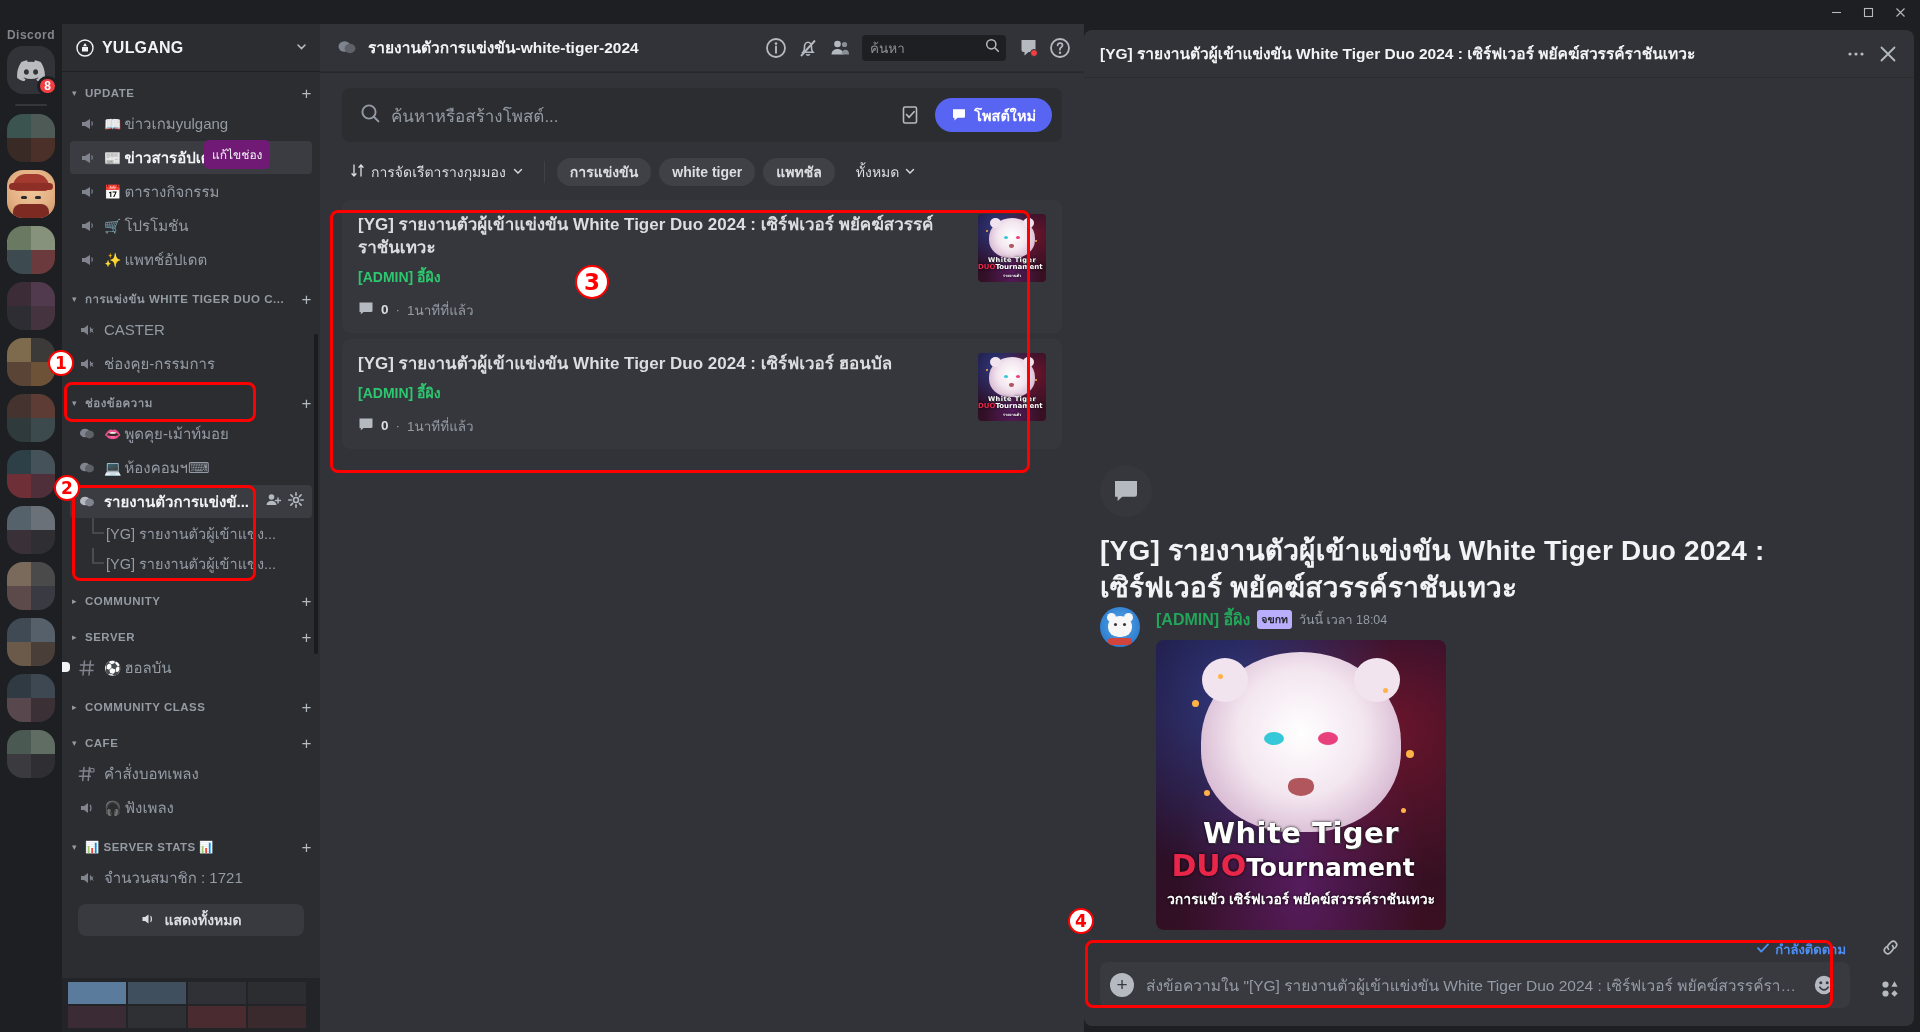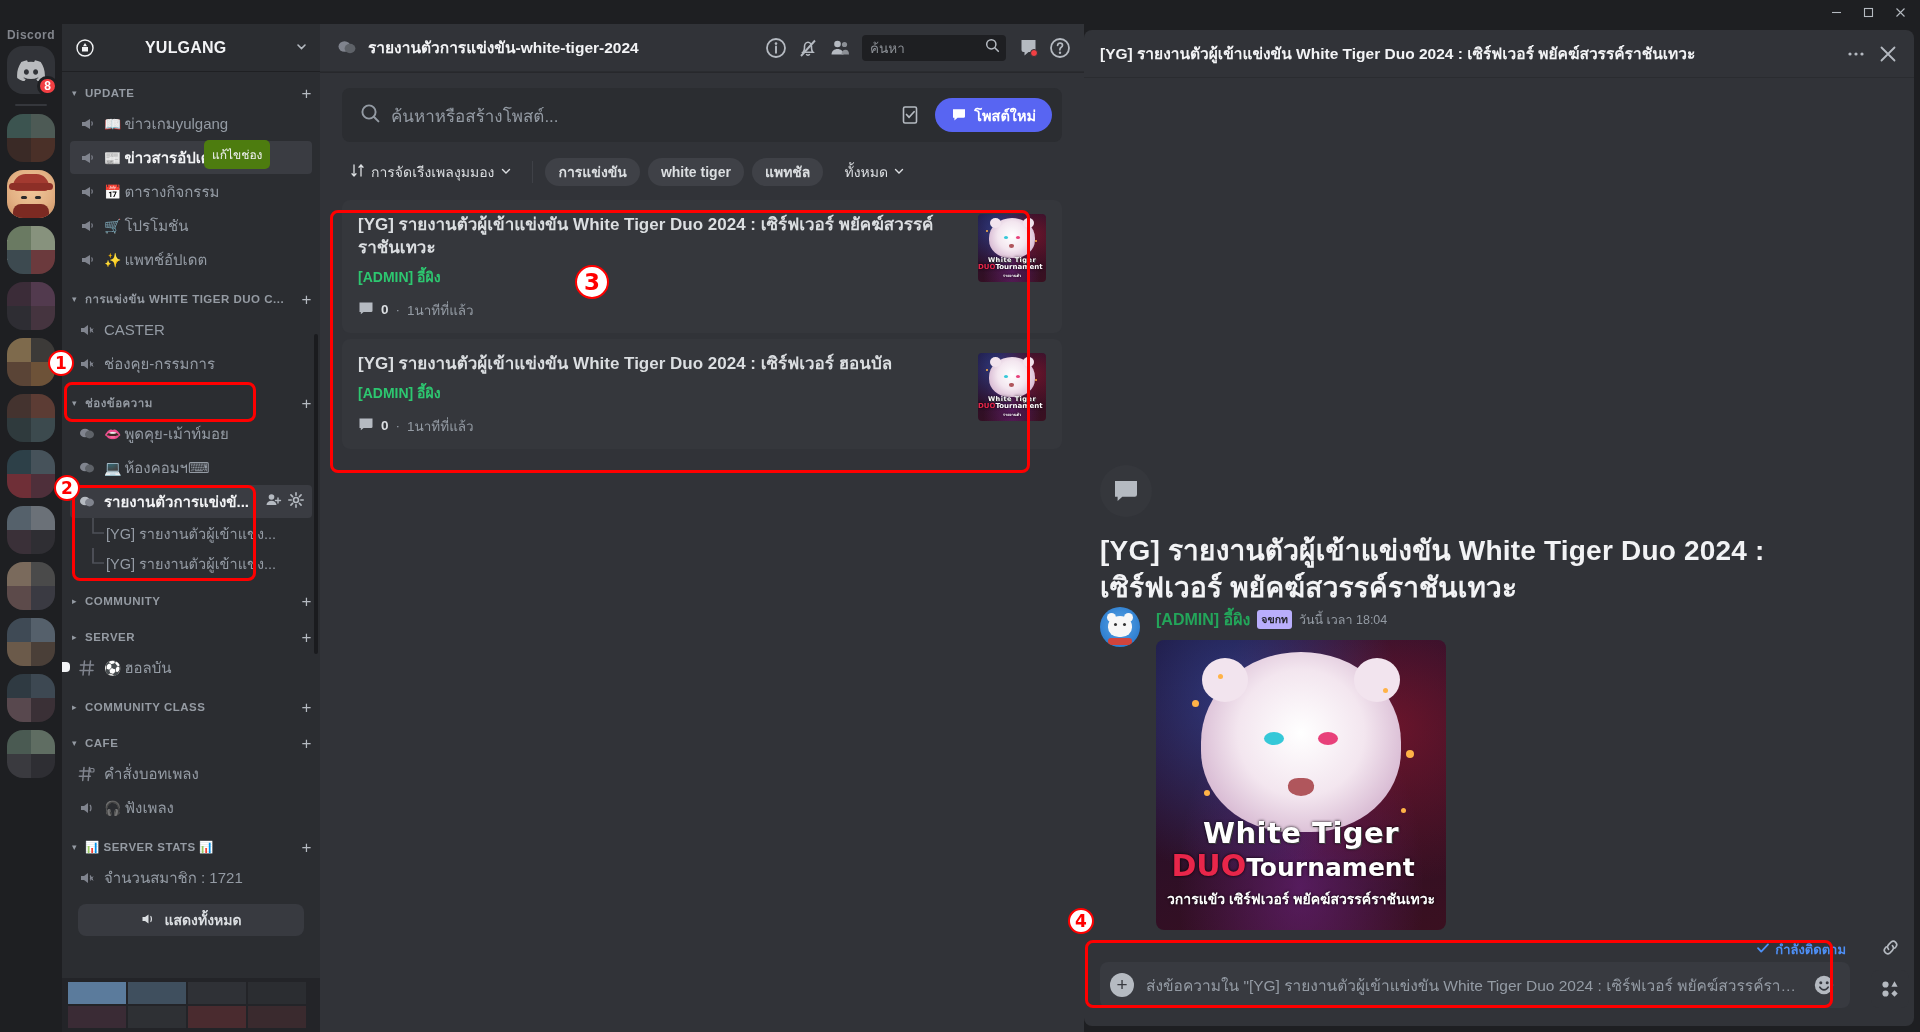--- a/index.html
+++ b/index.html
@@ -59,21 +59,21 @@
   }
   .rail-avatar .hat { position:absolute; top:4px; left:6px; width:36px; height:17px; background:#a33a30; border-radius:18px 18px 6px 6px; }
   .rail-avatar .hat2 { position:absolute; top:13px; left:2px; width:44px; height:7px; background:#8d2f27; border-radius:4px; }
   .rail-avatar .eye { position:absolute; top:26px; width:6px; height:3px; background:#2b2b2b; border-radius:2px; }
   .rail-avatar .body2 { position:absolute; bottom:0; left:6px; width:36px; height:14px; background:#7c2a22; border-radius:8px 8px 0 0; }
 
   
   .sidebar { width: 258px; flex: 0 0 258px; background: #2b2d31; display: flex; flex-direction: column; min-height: 0; }
   .guild-header {
     height: 48px; flex: 0 0 48px; display: flex; align-items: center;
-    padding: 0 12px 0 14px; border-bottom: 1px solid #1f2023; cursor: pointer; gap: 43px;
+    padding: 0 12px 0 14px; border-bottom: 1px solid #1f2023; cursor: pointer;
   }
   .guild-header .gicon { width:18px; height:18px; margin-right:8px; flex:0 0 auto; }
   .guild-name { flex:1; font-size: 16px; font-weight: bold; color: #f2f3f5; letter-spacing: .2px; white-space: nowrap; overflow: hidden; }
   .chev { color: #b5bac1; font-size: 12px; }
 
   .chan-scroll { flex: 1; overflow: hidden; padding: 8px 0 0 0; position: relative; }
   .cat {
     display: flex; align-items: center; height: 26px; padding: 0 8px 0 10px;
     color: #959ba3; font-size: 11.5px; font-weight: bold; letter-spacing: .5px; text-transform: uppercase;
     cursor: pointer; margin-top: 10px;
@@ -238,21 +238,21 @@
   .anno-box { position: absolute; border: 3px solid #ff0000; border-radius: 8px; pointer-events: none; z-index: 50; }
   .anno-num {
     position: absolute; z-index: 51; width: 26px; height: 26px; border-radius: 50%;
     background: #fff; border: 2px solid #ff0000; color: #ff0000; font-weight: bold; font-size: 17px;
     display: flex; align-items: center; justify-content: center; pointer-events: none;
     font-family: "DejaVu Sans", sans-serif;
   }
   .anno-num.big { width: 34px; height: 34px; font-size: 23px; }
 
   .tooltip {
-    position: absolute; background: #4d7c0f; color: #f2f3f5; border-radius: 5px;
+    position: absolute; background: #701a75; color: #f2f3f5; border-radius: 5px;
     font-size: 12px; padding: 5px 8px; z-index: 40; white-space: nowrap;
   }
 </style>
 </head>
 <body>
 
 <div class="app">
 
   <div class="titlebar">
     <div class="win-btn">
@@ -696,21 +696,21 @@
           </span>
         </div>
 
         <div class="filters">
           <span class="sortbtn">
             <span>
               <svg width="15" height="15" viewBox="0 0 15 15">
                   <path d="M4 2v11M4 13l-2-2.2M4 13l2-2.2M11 13V2M11 2L9 4.2M11 2l2 2.2" fill="none" stroke="#dbdee1" stroke-width="1.3" stroke-linecap="round"></path>
                 </svg>
             </span>
-            <span>การจัดเรีงเพลงุมมอง</span>
+            <span>การจัดเรีตารางกุมมอง</span>
             <span>
               <svg width="12" height="12" viewBox="0 0 12 12">
                   <path d="M2.5 4.5L6 8l3.5-3.5" fill="none" stroke="#dbdee1" stroke-width="1.4" stroke-linecap="round"></path>
                 </svg>
             </span>
           </span>
           <span class="divider-v"></span>
           <span class="tag">การแข่งขัน</span>
           <span class="tag">white tiger</span>
           <span class="tag">แพทชัล</span>

